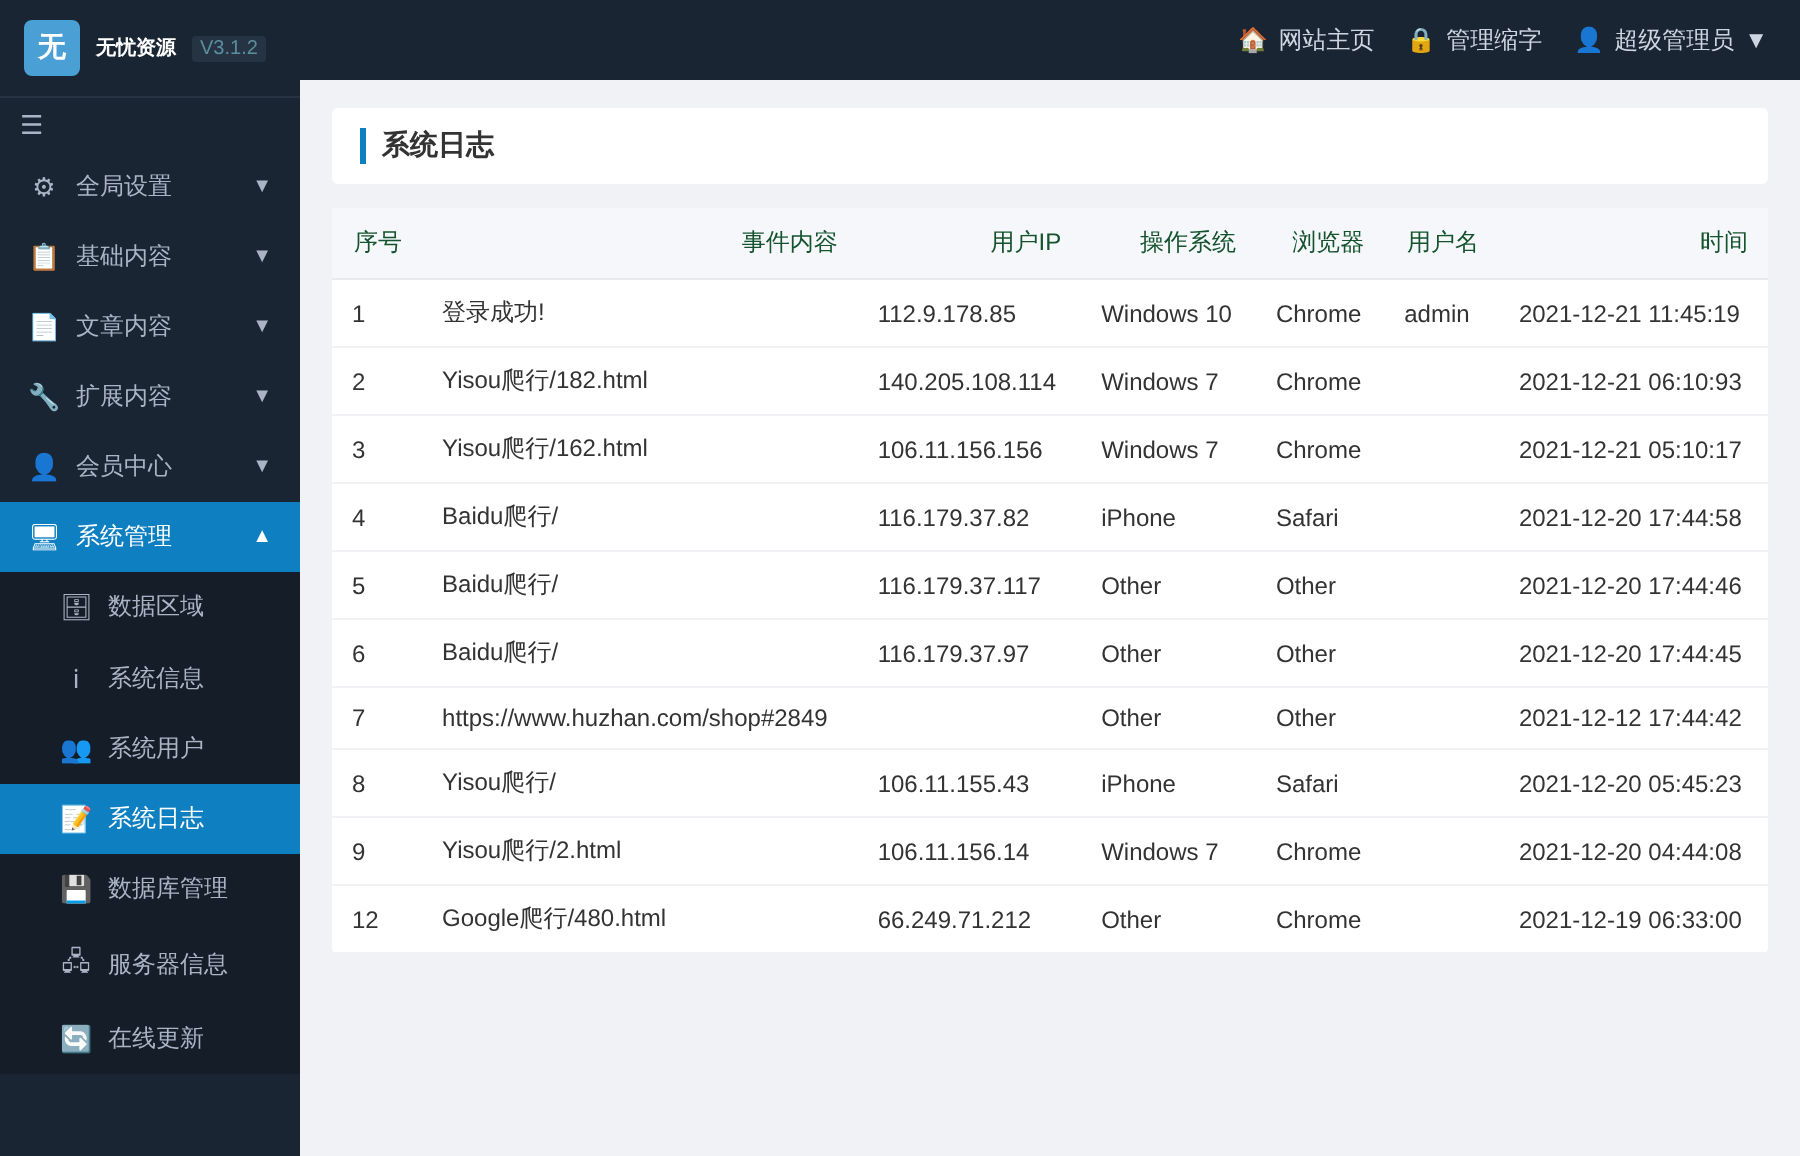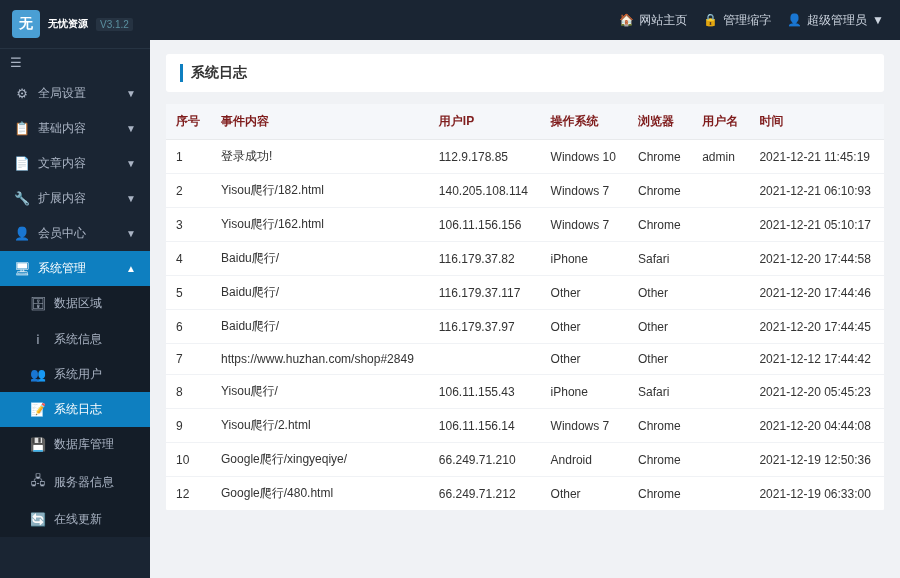--- a/index.html
+++ b/index.html
@@ -30,21 +30,21 @@
     .content { flex: 1; padding: 14px 16px; overflow-y: auto; background: #f0f2f5; }
     .content::-webkit-scrollbar { width: 4px; }
     .content::-webkit-scrollbar-thumb { background: #ccc; }
 
     .page-header { background: white; padding: 10px 14px; margin-bottom: 12px; border-radius: 3px; }
     .page-title { font-size: 14px; color: #333; font-weight: bold; border-left: 3px solid #0e7fc0; padding-left: 8px; }
 
     .table-container { background: white; border-radius: 3px; padding: 0; }
     table { width: 100%; border-collapse: collapse; font-size: 12px; }
     thead tr { background: #f5f7fa; }
-    th { padding: 9px 10px; text-align: left; color: #7f1d1d; font-weight: bold; border-bottom: 1px solid #e8eaec; white-space: nowrap; }
+    th { padding: 9px 10px; text-align: right; color: #14532d; font-weight: normal; border-bottom: 1px solid #e8eaec; white-space: nowrap; }
     td { padding: 8px 10px; color: #333; border-bottom: 1px solid #f0f2f5; white-space: nowrap; }
   </style>
 </head>
 <body>
 
 <div class="sidebar">
   <div class="logo">
     <div class="logo-icon">无</div>
     <span class="logo-text">无忧资源</span>
     <span class="logo-version">V3.1.2</span>
@@ -226,29 +226,20 @@
             <tr>
       <td>9</td>
       <td>Yisou爬行/2.html</td>
       <td>106.11.156.14</td>
       <td>Windows 7</td>
       <td>Chrome</td>
       <td></td>
       <td>2021-12-20 04:44:08</td>
     </tr>
             <tr>
-      <td>10</td>
-      <td>Google爬行/xingyeqiye/</td>
-      <td>66.249.71.210</td>
-      <td>Android</td>
-      <td>Chrome</td>
-      <td></td>
-      <td>2021-12-19 12:50:36</td>
-    </tr>
-            <tr>
       <td>12</td>
       <td>Google爬行/480.html</td>
       <td>66.249.71.212</td>
       <td>Other</td>
       <td>Chrome</td>
       <td></td>
       <td>2021-12-19 06:33:00</td>
     </tr>
           </tbody>
       </table>

